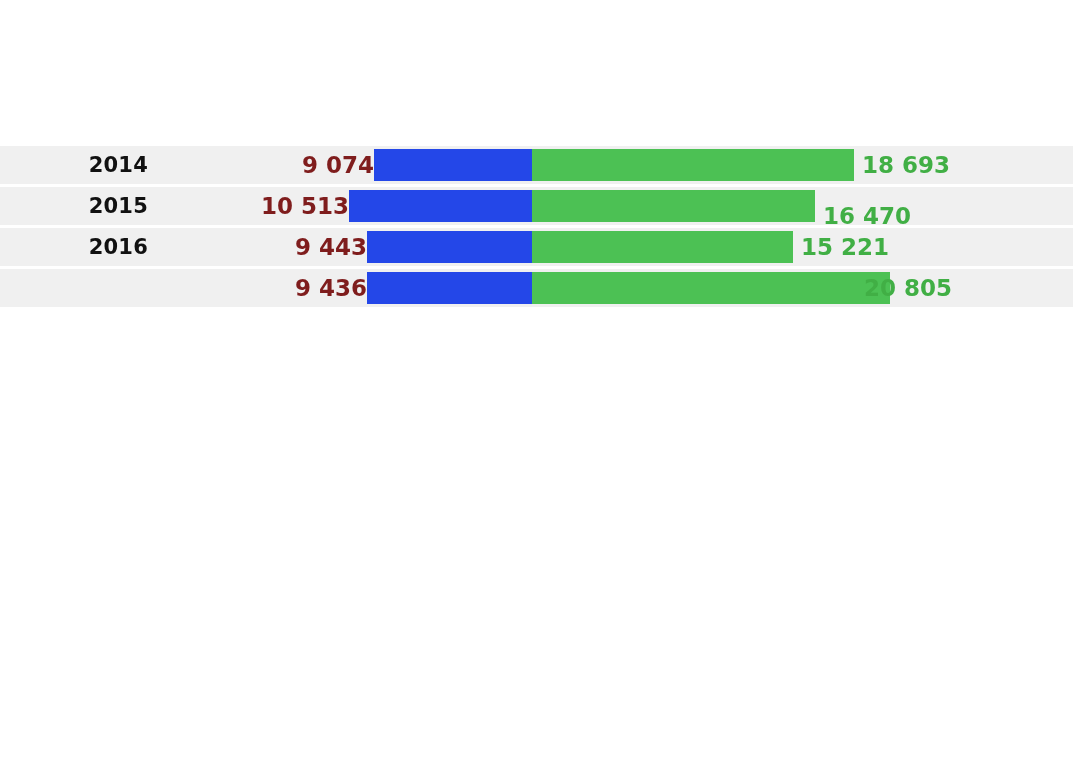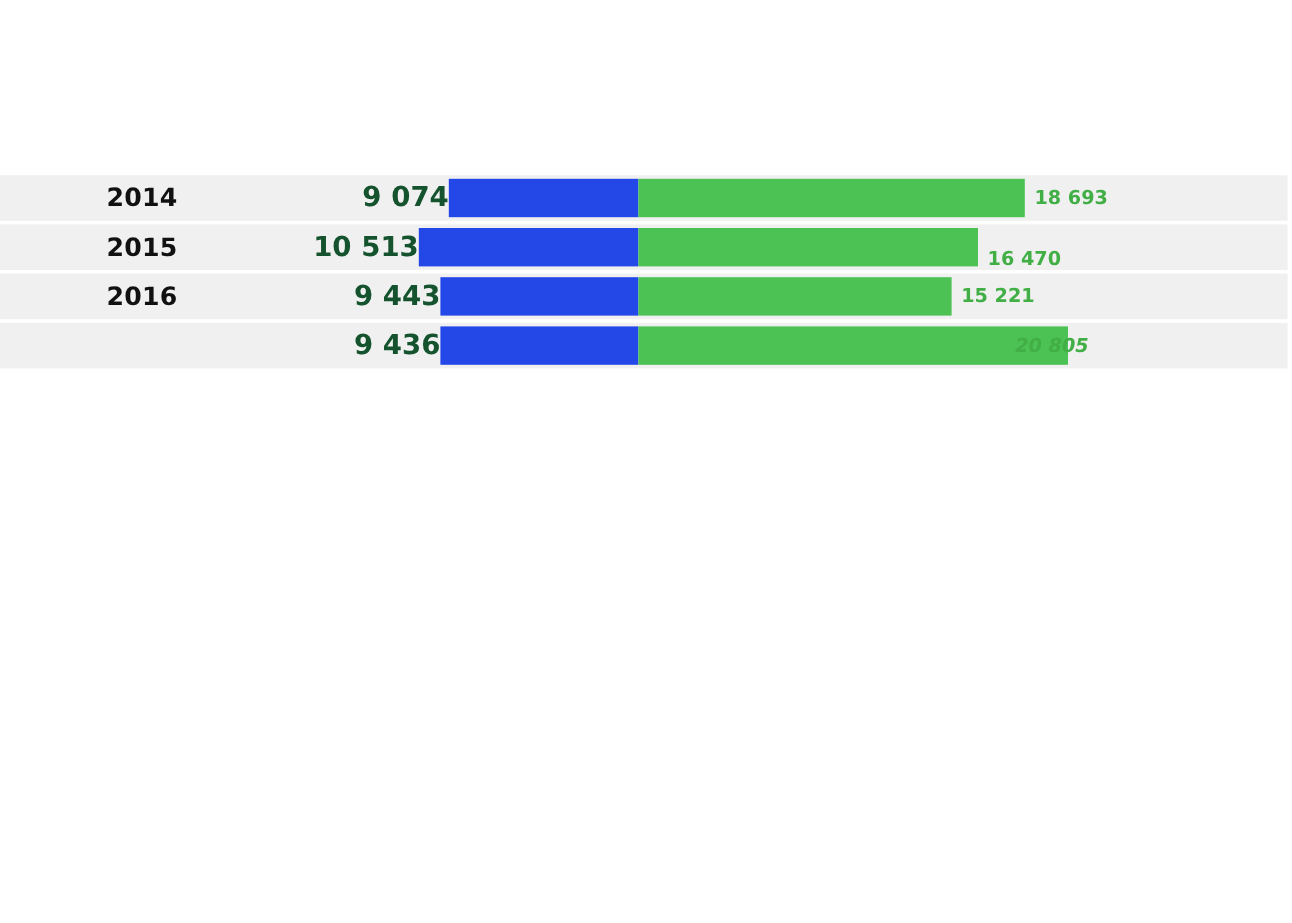--- a/index.html
+++ b/index.html
@@ -66,33 +66,33 @@
 
   
   .left-value {
     position: absolute;
     top: 0;
     height: 38px;
     line-height: 38px;
     text-align: right;
     font-size: 23px;
     font-weight: bold;
-    color: #14532d;
+    color: #7f1d1d;
     white-space: nowrap;
     padding-right: 7px;
   }
 
   
   .right-value {
     position: absolute;
     top: 0;
     height: 38px;
     line-height: 38px;
     text-align: left;
-    font-size: 16px;
+    font-size: 23px;
     font-weight: bold;
     color: #41af45;
     white-space: nowrap;
     padding-left: 8px;
   }
 
   .bar {
     position: absolute;
     top: 3px;
     height: 32px;
@@ -127,16 +127,16 @@
         <div class="left-value" style="left: 150px; width: 217px;">9 443</div>
         <div class="bar bar-left" style="left: 367px; width: 165px;"></div>
         <div class="bar bar-right" style="left: 532px; width: 261px;"></div>
         <div class="right-value" style="left: 793px;">15 221</div>
       </div>
       <div class="row">
         <div class="row-band"></div>
         <div class="left-value" style="left: 150px; width: 217px;">9 436</div>
         <div class="bar bar-left" style="left: 367px; width: 165px;"></div>
         <div class="bar bar-right" style="left: 532px; width: 358px;"></div>
-        <div class="right-value" style="left: 838px; font-style: italic;">20 805</div>
+        <div class="right-value" style="left: 856px;">20 805</div>
       </div>
     </div>
 </div>
 
 </body></html>

